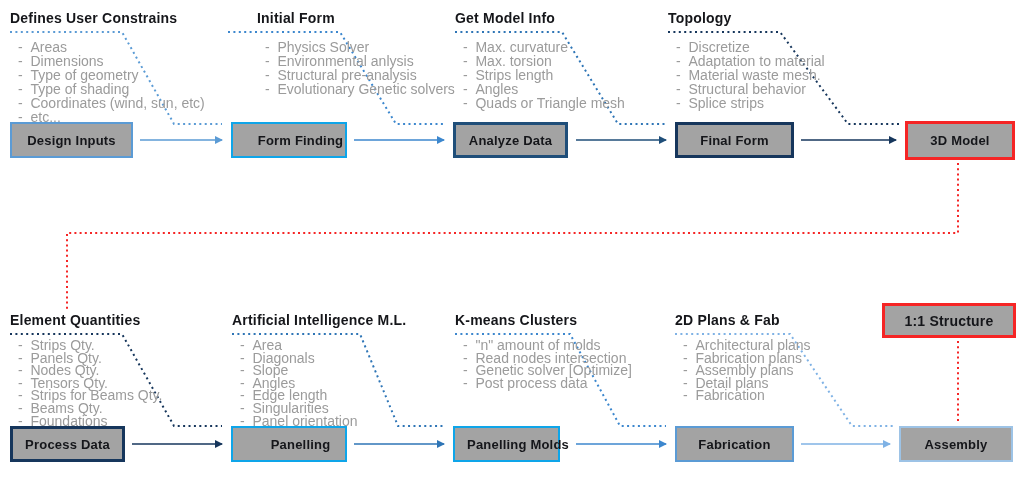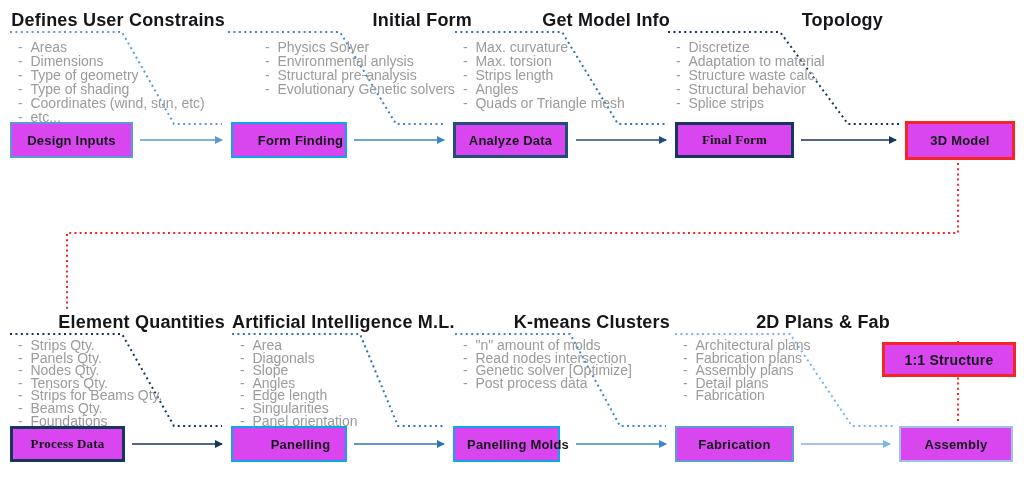--- a/index.html
+++ b/index.html
@@ -15,60 +15,59 @@
     left: 0; top: 0;
     width: 1024px; height: 496px;
     z-index: 1;
   }
   .section {
     position: absolute;
     z-index: 2;
     width: 215px;
   }
   .heading {
-    font-size: 18px;
+    font-size: 14px;
     font-weight: 700;
     color: #15161a;
     letter-spacing: 0.2px;
     height: 20px;
     white-space: nowrap;
-    text-align: right;
   }
   ul.items {
     list-style: none;
     margin: 10px 0 0 8px;
   }
   ul.items li {
     font-size: 14px;
     color: #9b9b9b;
     line-height: 14px;
     white-space: nowrap;
   }
   ul.items.tight { margin-top: 7px; }
   ul.items.tight li { line-height: 12.6px; }
   ul.items li::before { content: "-\00a0\00a0"; }
   .node {
     position: absolute;
     z-index: 3;
-    background: #d946ef;
+    background: #a3a3a3;
     display: flex;
     align-items: center;
     justify-content: center;
     font-size: 13px;
     font-weight: 700;
     color: #15161a;
     letter-spacing: 0.2px;
     white-space: nowrap;
     height: 36px;
   }
   .b-lighter { border: 2px solid #9DC3E6; }
   .b-light   { border: 2px solid #5B9BD5; }
   .b-mid     { border: 2px solid #0ea5e9; padding-left: 23px; }
   .b-dark    { border: 3px solid #1F4E79; }
-  .b-navy    { border: 3px solid #16365C; font-family: Liberation Serif, serif; }
+  .b-navy    { border: 3px solid #16365C; }
   .b-red     { border: 3px solid #F52525; }
 </style>
 </head>
 <body>
 
 <svg id="wires" viewBox="0 0 1024 496" xmlns="http://www.w3.org/2000/svg">
   <defs>
     <marker id="mk-light" markerUnits="userSpaceOnUse" markerWidth="9" markerHeight="8" refX="7" refY="4" orient="auto">
         <path d="M0,0 L8,4 L0,8 Z" fill="#5B9BD5"></path>
       </marker>
@@ -144,21 +143,21 @@
     <li>Angles</li>
     <li>Quads or Triangle mesh</li>
   </ul>
 </div>
 
 <div class="section" style="left:668px; top:10px;">
   <div class="heading">Topology</div>
   <ul class="items">
     <li>Discretize</li>
     <li>Adaptation to material</li>
-    <li>Structure waste calc.</li>
+    <li>Material waste mesh.</li>
     <li>Structural behavior</li>
     <li>Splice strips</li>
   </ul>
 </div>
 
 <div class="node b-light" style="left:10px; top:122px; width:123px;">Design Inputs</div>
 <div class="node b-mid" style="left:231px; top:122px; width:116px;">Form Finding</div>
 <div class="node b-dark" style="left:453px; top:122px; width:115px;">Analyze Data</div>
 <div class="node b-navy" style="left:675px; top:122px; width:119px;">Final Form</div>
 <div class="node b-red" style="left:905px; top:121px; width:110px; height:39px;">3D Model</div>
@@ -203,19 +202,19 @@
   <div class="heading">2D Plans &amp; Fab</div>
   <ul class="items tight">
     <li>Architectural plans</li>
     <li>Fabrication plans</li>
     <li>Assembly plans</li>
     <li>Detail plans</li>
     <li>Fabrication</li>
   </ul>
 </div>
 
-<div class="node b-red" style="left:882px; top:303px; width:134px; height:35px; font-size:14px;margin-top:39px;">1:1 Structure</div>
+<div class="node b-red" style="left:882px; top:303px; width:134px; height:35px; font-size:14px;">1:1 Structure</div>
 
 <div class="node b-navy" style="left:10px; top:426px; width:115px;">Process Data</div>
 <div class="node b-mid" style="left:231px; top:426px; width:116px;">Panelling</div>
 <div class="node b-mid" style="left:453px; top:426px; width:107px; border-width:2.5px;">Panelling Molds</div>
 <div class="node b-light" style="left:675px; top:426px; width:119px; border-width:2.5px;">Fabrication</div>
 <div class="node b-lighter" style="left:899px; top:426px; width:114px;">Assembly</div>
 
 </body></html>

